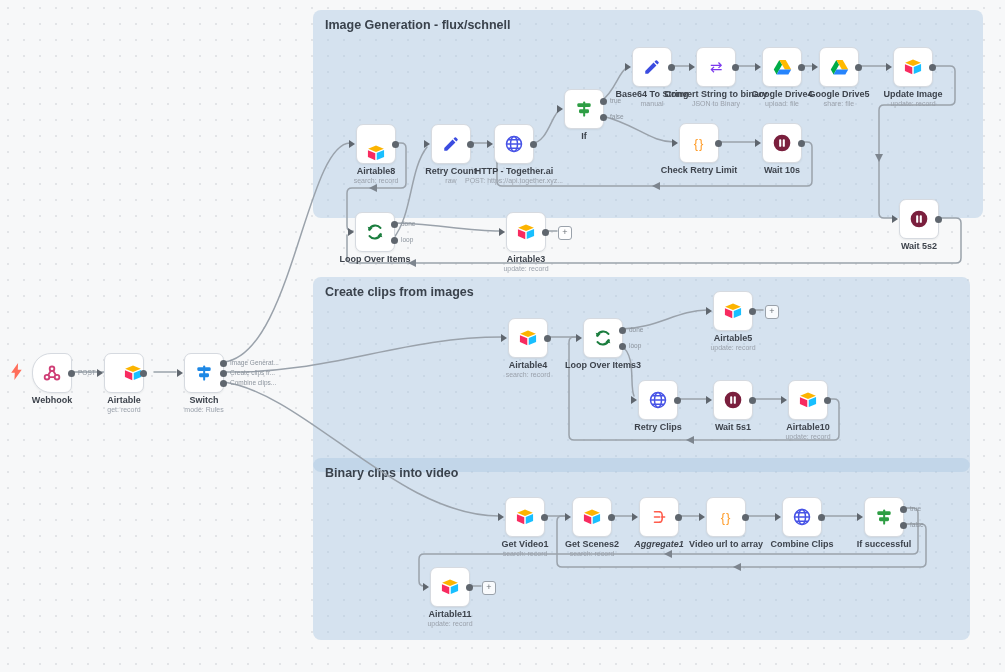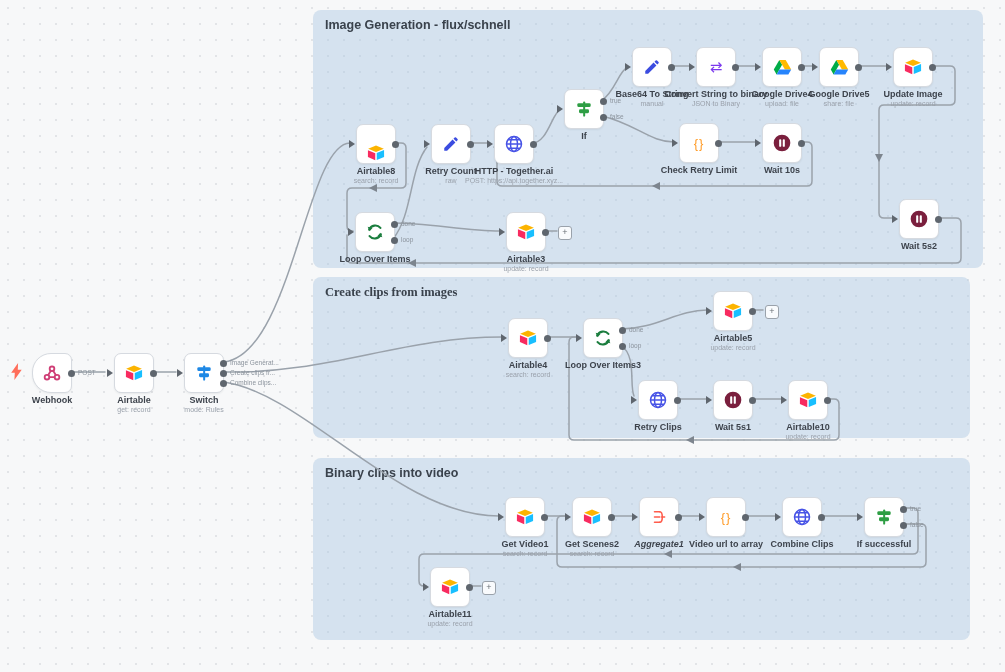--- a/index.html
+++ b/index.html
@@ -35,24 +35,24 @@
     background:#5f666e;}
   .port-label{position:absolute;left:45px;font-size:6.5px;color:#8b939c;white-space:nowrap;}
   .add-btn{position:absolute;left:51px;top:13px;width:12px;height:12px;border-radius:3px;
     border:1px solid #9aa2ab;background:rgba(255,255,255,0.85);color:#6b7177;
     font-size:9px;line-height:11px;text-align:center;z-index:2;}
   .bolt{position:absolute;left:-23px;top:9px;}
 </style>
 </head>
 <body>
 
-<div class="group" style="left:313px;top:10px;width:670px;height:258px;">
+<div class="group" style="left:313px;top:10px;width:670px;height:208px;">
   <div class="group-title">Image Generation - flux/schnell</div>
 </div>
-<div class="group" style="left:313px;top:277px;width:657px;height:161px;font-family:Liberation Serif, serif;">
+<div class="group" style="left:313px;top:277px;width:657px;height:195px;">
   <div class="group-title">Create clips from images</div>
 </div>
 <div class="group" style="left:313px;top:458px;width:657px;height:182px;">
   <div class="group-title">Binary clips into video</div>
 </div>
 
 <svg id="edges" width="1005" height="672">
   <path d="M74,372 H105"></path>
   <path d="M154,372 H176"></path>
   <path d="M224,362 C292,354 306,144 350,143"></path>
@@ -108,21 +108,21 @@
           <path d="M10.6 9.4 7.5 14.4M13.4 9.4l3.1 5M9 17h6"></path>
         </svg>
       </span>
       <div class="n-label">Webhook</div>
       <div class="bolt"><svg width="13" height="17" viewBox="0 0 12 16">
           <path fill="#ff6d5a" d="M7.5 0 1 9.2h3.4L4 16l6.9-9.6H7.2z"></path>
         </svg></div>
       <span class="port-out" style="top: 16px;"></span>
       <span class="port-label" style="top: 15px;">POST</span>
     </div>
-    <div class="node" style="left: 114px; top: 353px;">
+    <div class="node" style="left: 104px; top: 353px; justify-content: flex-end;">
       <span class="icon">
         <svg width="20" height="20" viewBox="0 0 24 24">
           <path fill="#fcb400" d="M12 3 2.6 6.9l9.4 3.9 9.4-3.9z"></path>
           <path fill="#18bfff" d="M12.9 12.1v8.4l8.8-3.6V8.5z"></path>
           <path fill="#f82b60" d="M2.3 8.6v8.3l8.8 3.7v-8.4z"></path>
         </svg>
       </span>
       <div class="n-label">Airtable</div>
       <div class="n-sub">get: record</div>
       <div class="port-in"></div>

